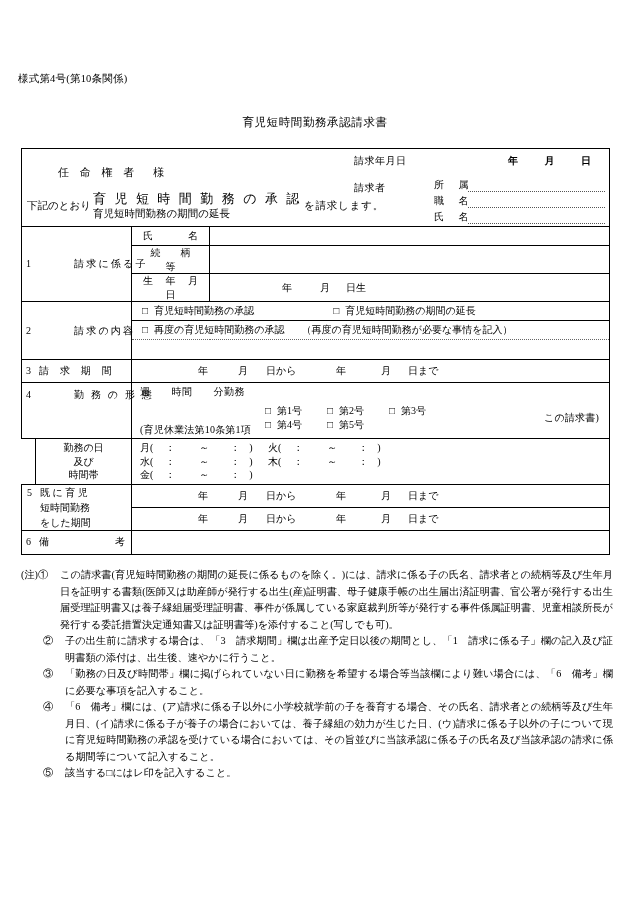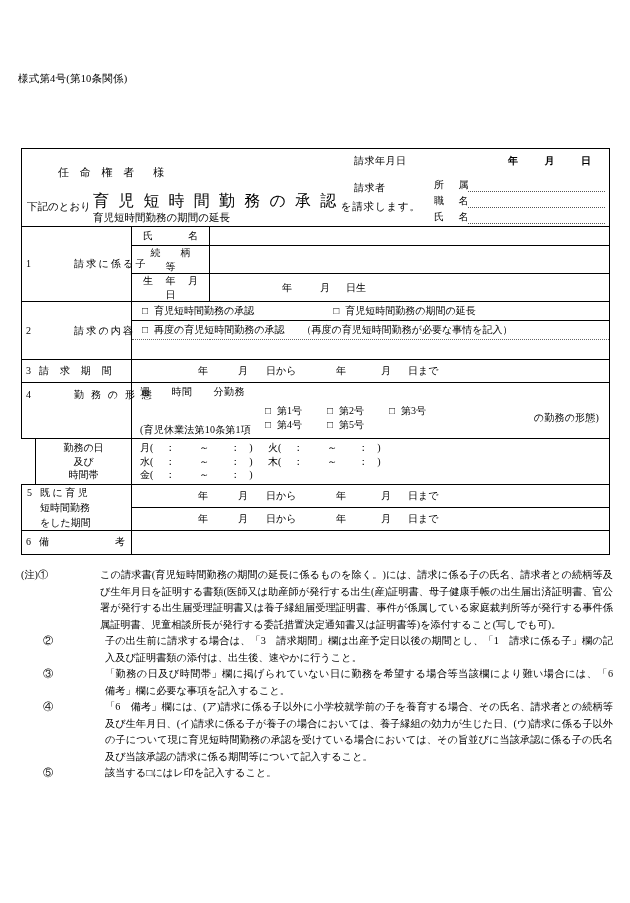--- a/index.html
+++ b/index.html
@@ -87,21 +87,21 @@
     align-items: center;
     white-space: nowrap;
     font-size: 10.5px;
   }
   .req-line .stack {
     display: inline-flex;
     flex-direction: column;
     margin: 0 2px;
     line-height: 1.25;
   }
-  .req-line .stack .l1 { letter-spacing: 2.6px; font-size: 16px; }
+  .req-line .stack .l1 { letter-spacing: 2.6px; font-size: 13px; }
   .req-line .stack .l2 { letter-spacing: 0px; font-size: 10.5px; }
   .req-line .tail { letter-spacing: 0.8px; }
 
   .hdr-right {
     position: absolute;
     left: 322px; right: 4px; top: 0; bottom: 0;
   }
   .rq-date-label {
     position: absolute;
     left: 10px;
@@ -232,32 +232,32 @@
   }
   .note-marker {
     flex: 0 0 auto;
     width: 22px;
     text-align: left;
   }
   .note-body {
     flex: 1 1 auto;
     text-align: justify;
     text-justify: inter-character;
-    margin-left: 40px;
   }
   .note-indent { padding-left: 22px; }
   .note-first .note-body { padding-left: 0; }
 </style>
 </head>
 <body>
 
 <div class="page">
 
   <div class="form-code">様式第4号(第10条関係)</div>
 
+  <div class="doc-title">育児短時間勤務承認請求書</div>
 
   <table class="main-table">
     <colgroup>
       <col style="width:14px">
       <col style="width:96px">
       <col style="width:78px">
       <col style="width:400px">
     </colgroup>
 
     <tbody>
@@ -357,21 +357,21 @@
         <div class="wf-wrap">
           <span class="law">(育児休業法第10条第1項</span>
           <span class="wf-nums">
             <span class="nrow">
               <span class="g"><span class="chk">□</span><span>第1号</span></span><span class="g"><span class="chk">□</span><span>第2号</span></span><span class="g"><span class="chk">□</span><span>第3号</span></span>
             </span>
             <span class="nrow">
               <span class="g"><span class="chk">□</span><span>第4号</span></span><span class="g"><span class="chk">□</span><span>第5号</span></span>
             </span>
           </span>
-          <span class="wf-tail">の勤務の形態)</span>
+          <span class="wf-tail">この請求書)</span>
         </div>
       </td>
     </tr>
 
     <tr>
       <td style="border:none;"></td>
       <td class="sub-lbl">
         <div>勤務の日</div>
         <div>及び</div>
         <div>時間帯</div>

